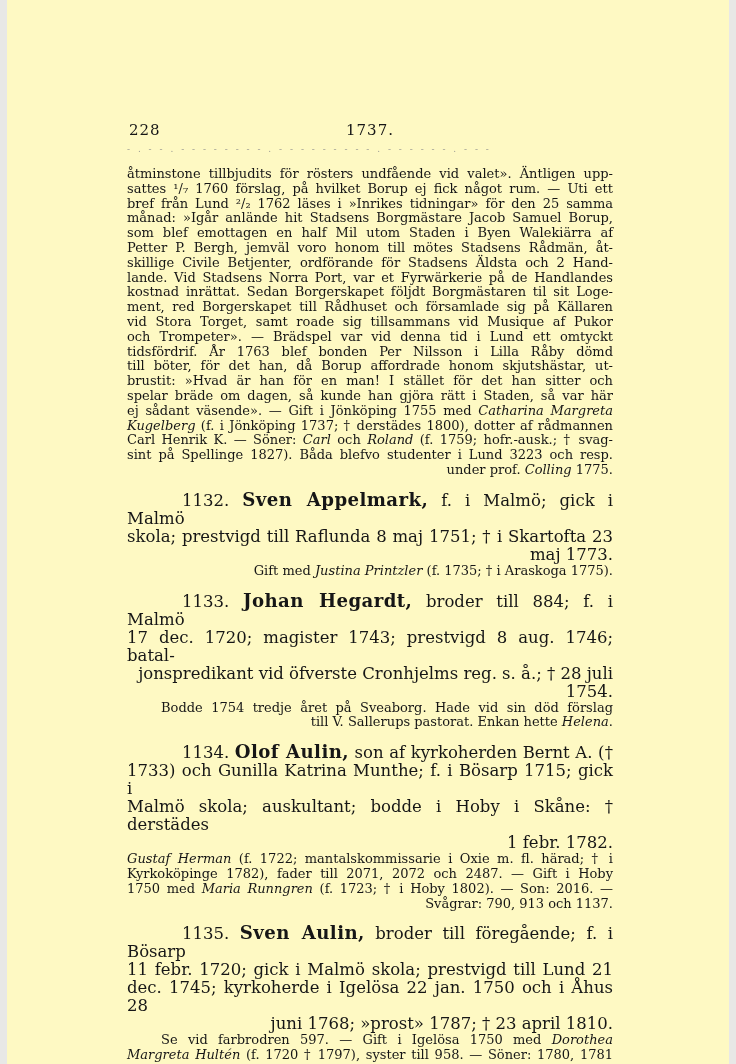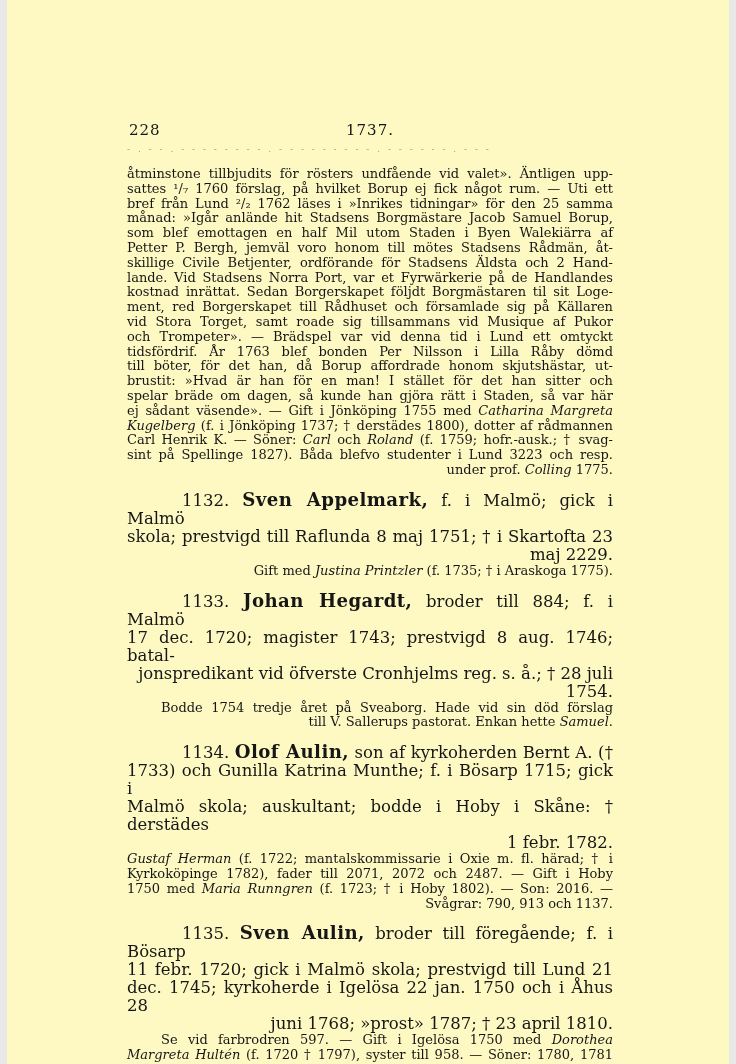--- a/index.html
+++ b/index.html
@@ -75,33 +75,33 @@
         <div class="line just">spelar bräde om dagen, så kunde han gjöra rätt i Staden, så var här</div>
         <div class="line just">ej sådant väsende». — Gift i Jönköping 1755 med <i>Catharina Margreta</i></div>
         <div class="line just"><i>Kugelberg</i> (f. i Jönköping 1737; † derstädes 1800), dotter af rådmannen</div>
         <div class="line just">Carl Henrik K. — Söner: <i>Carl</i> och <i>Roland</i> (f. 1759; hofr.-ausk.; † svag-</div>
         <div class="line just">sint på Spellinge 1827).  Båda blefvo studenter i Lund 3223 och resp.</div>
         <div class="line">under prof. <i>Colling</i> 1775.</div>
       </div>
       <div class="para p-entry">
         <div class="line just first">1132.  <b>Sven Appelmark,</b> f. i Malmö; gick i Malmö</div>
         <div class="line just">skola; prestvigd till Raflunda 8 maj 1751; † i Skartofta 23</div>
-        <div class="line">maj 2229.</div>
+        <div class="line">maj 1773.</div>
       </div>
       <div class="para p-petit note">
         <div class="line first">Gift med <i>Justina Printzler</i> (f. 1735; † i Araskoga 1775).</div>
       </div>
       <div class="para p-entry">
         <div class="line just first">1133.  <b>Johan Hegardt,</b> broder till 884; f. i Malmö</div>
         <div class="line just">17 dec. 1720; magister 1743; prestvigd 8 aug. 1746; batal-</div>
         <div class="line">jonspredikant vid öfverste Cronhjelms reg. s. å.; † 28 juli 1754.</div>
       </div>
       <div class="para p-petit note">
         <div class="line just first">Bodde 1754 tredje året på Sveaborg.  Hade vid sin död förslag</div>
-        <div class="line">till V. Sallerups pastorat.  Enkan hette <i>Samuel</i>.</div>
+        <div class="line">till V. Sallerups pastorat.  Enkan hette <i>Helena</i>.</div>
       </div>
       <div class="para p-entry">
         <div class="line just first">1134.  <b>Olof Aulin,</b> son af kyrkoherden Bernt A. (†</div>
         <div class="line just">1733) och Gunilla Katrina Munthe; f. i Bösarp 1715; gick i</div>
         <div class="line just">Malmö skola; auskultant; bodde i Hoby i Skåne: † derstädes</div>
         <div class="line">1 febr. 1782.</div>
       </div>
       <div class="para p-petit note">
         <div class="line just"><i>Gustaf Herman</i> (f. 1722; mantalskommissarie i Oxie m. fl. härad; † i</div>
         <div class="line just">Kyrkoköpinge 1782), fader till 2071, 2072 och 2487. — Gift i Hoby</div>

